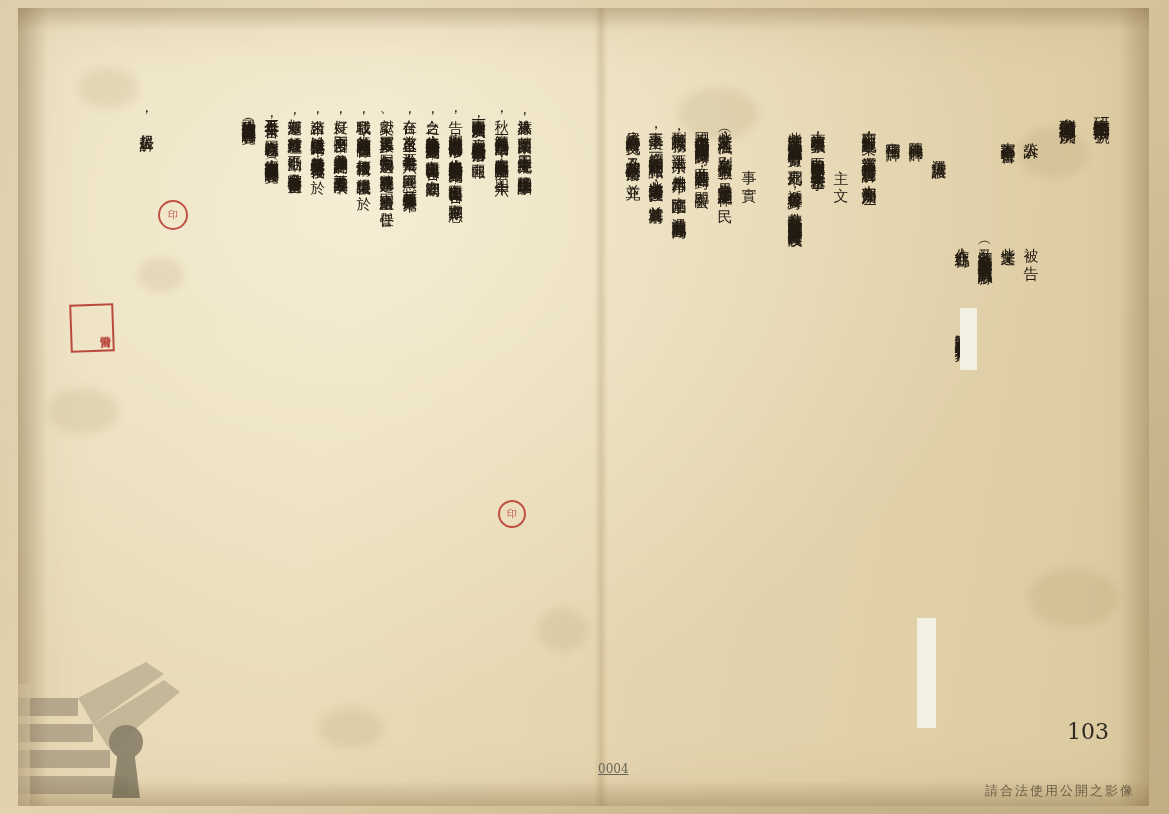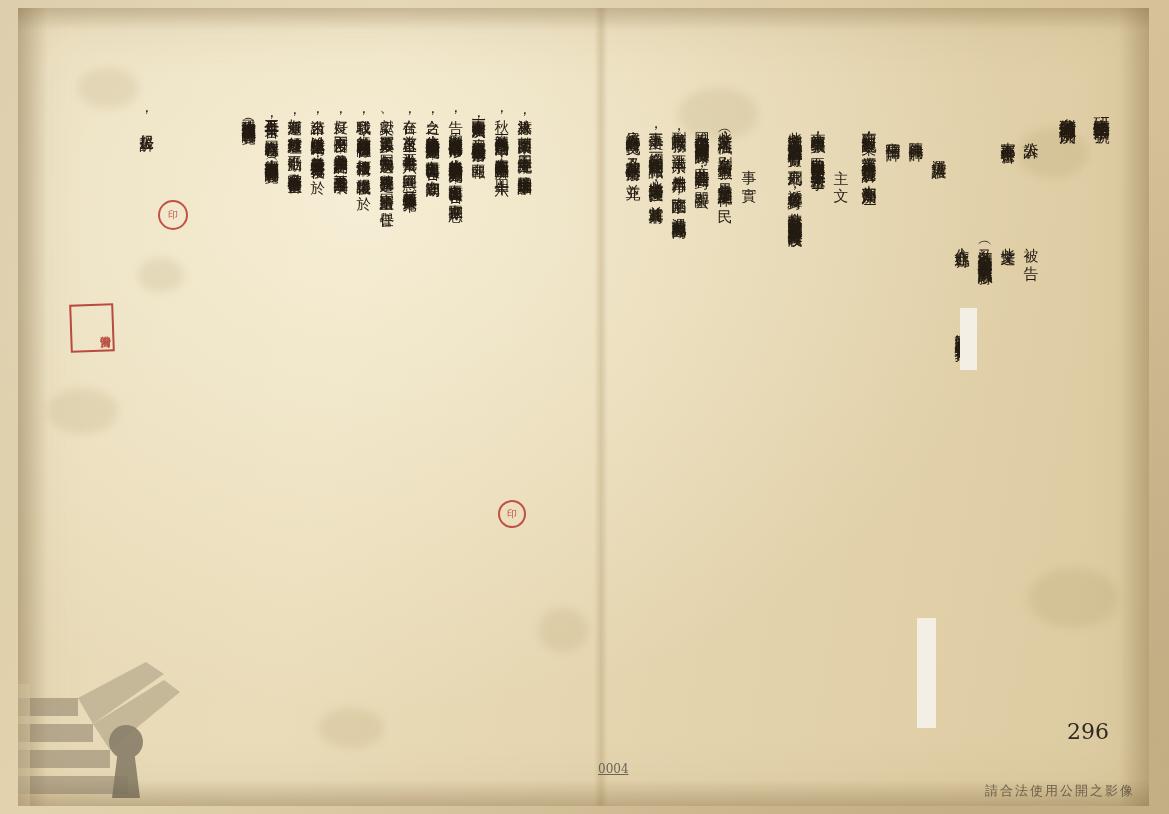--- a/index.html
+++ b/index.html
@@ -147,21 +147,21 @@
     <div class="vcol lp" style="left:291px;top:100px;height:660px;">請來台，以繪任交通工作爲限，並發給工作費港幣二千五百元後，於</div>
     <div class="vcol lp" style="left:268px;top:100px;height:660px;">如有派遣，行前雖獲經歷，不歇活動，多發本部軍事檢察官偵查</div>
     <div class="vcol lp" style="left:245px;top:100px;height:660px;">五十三年廿二日來台，因親友款往台時，案經本部調查局（以下簡稱調查局）發覺，</div>
     <div class="vcol lp" style="left:222px;top:100px;height:660px;">司法行政部調查局（以下簡稱調查局）發覺，</div>
     <div class="vcol lp" style="left:120px;top:100px;height:200px;">，提起公訴</div>
 
     <div class="seal" style="left:52px;top:296px;width:36px;height:40px;">台灣警備</div>
     <div class="seal-round" style="left:140px;top:192px;width:26px;height:26px;">印</div>
     <div class="seal-round" style="left:480px;top:492px;width:24px;height:24px;">印</div>
 
-    <div class="hand" style="right:40px;bottom:62px;font-size:22px;">296</div>
+    <div class="hand" style="right:40px;bottom:62px;font-size:22px;">103</div>
 
     <div class="pencil" style="left:580px;bottom:30px;text-decoration:underline;">0004</div>
 
     <svg class="wm" viewBox="0 0 206 168">
       <g fill="#7d705c" opacity="0.85">
         <path d="M0 60 L60 60 L60 78 L0 78 Z"></path>
         <path d="M0 86 L75 86 L75 104 L0 104 Z"></path>
         <path d="M0 112 L92 112 L92 130 L0 130 Z"></path>
         <path d="M0 138 L110 138 L110 156 L0 156 Z"></path>
         <path d="M60 60 L128 24 L146 36 L75 86 Z" opacity="0.7"></path>

